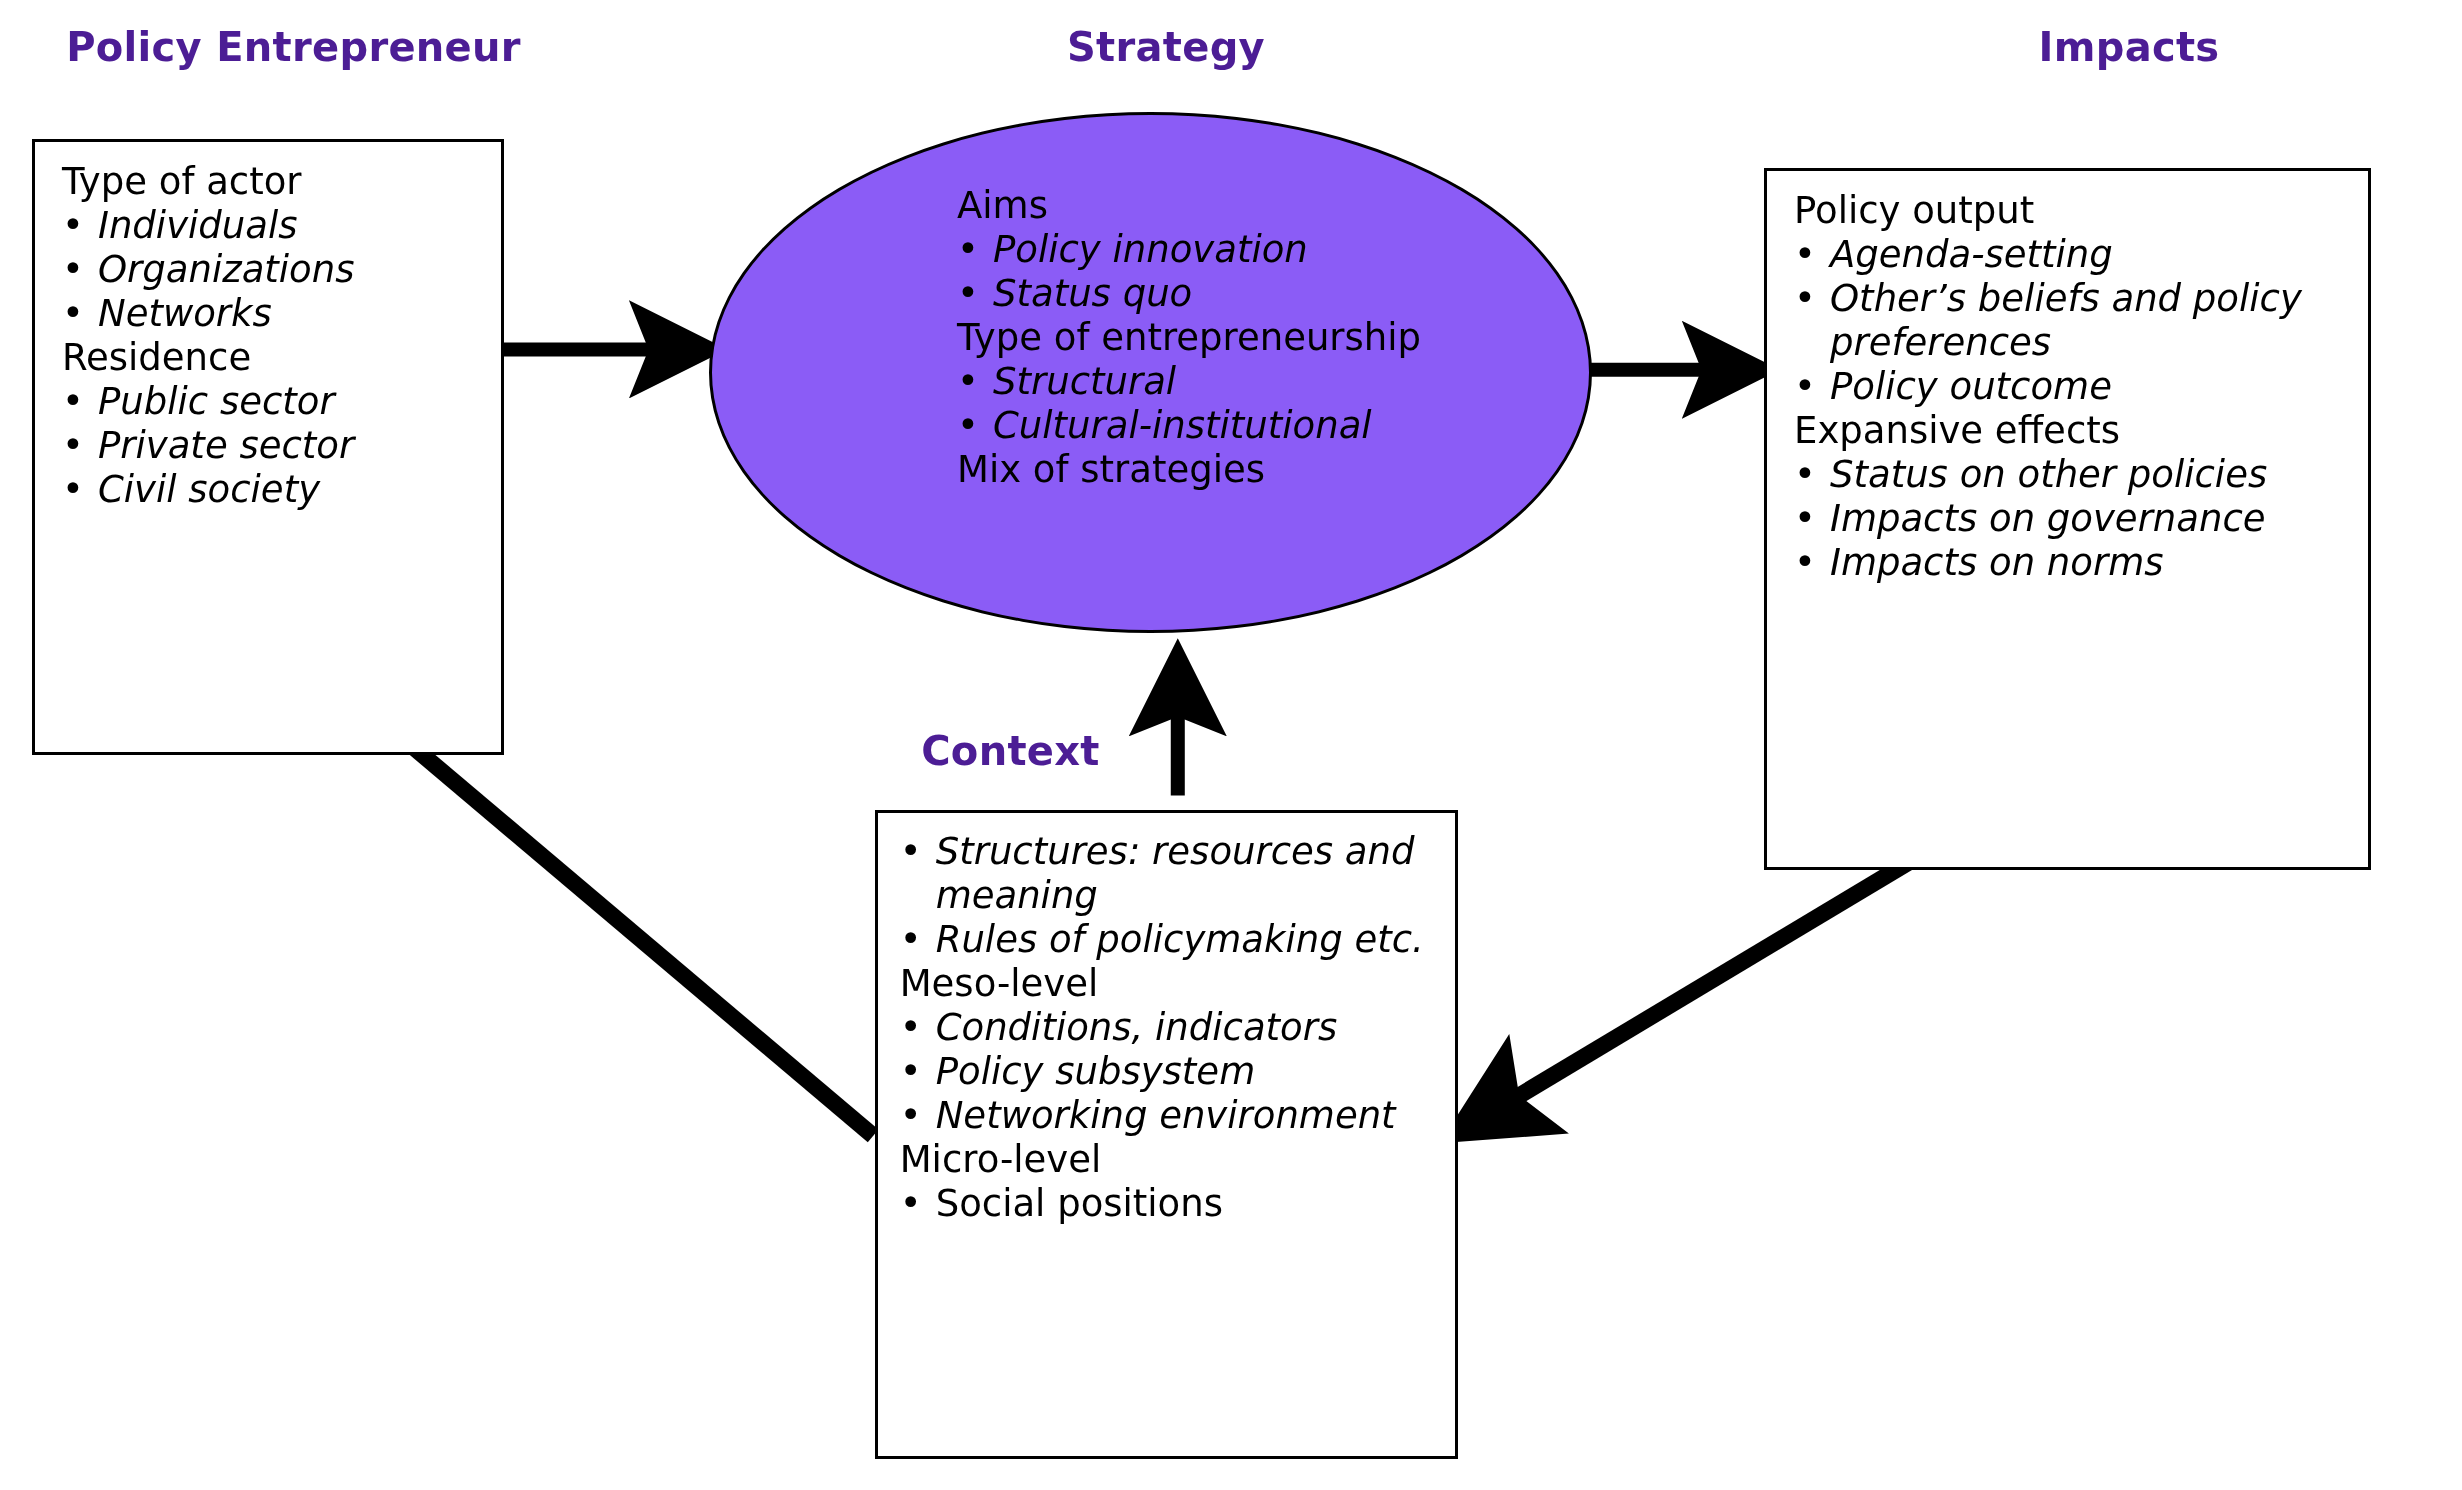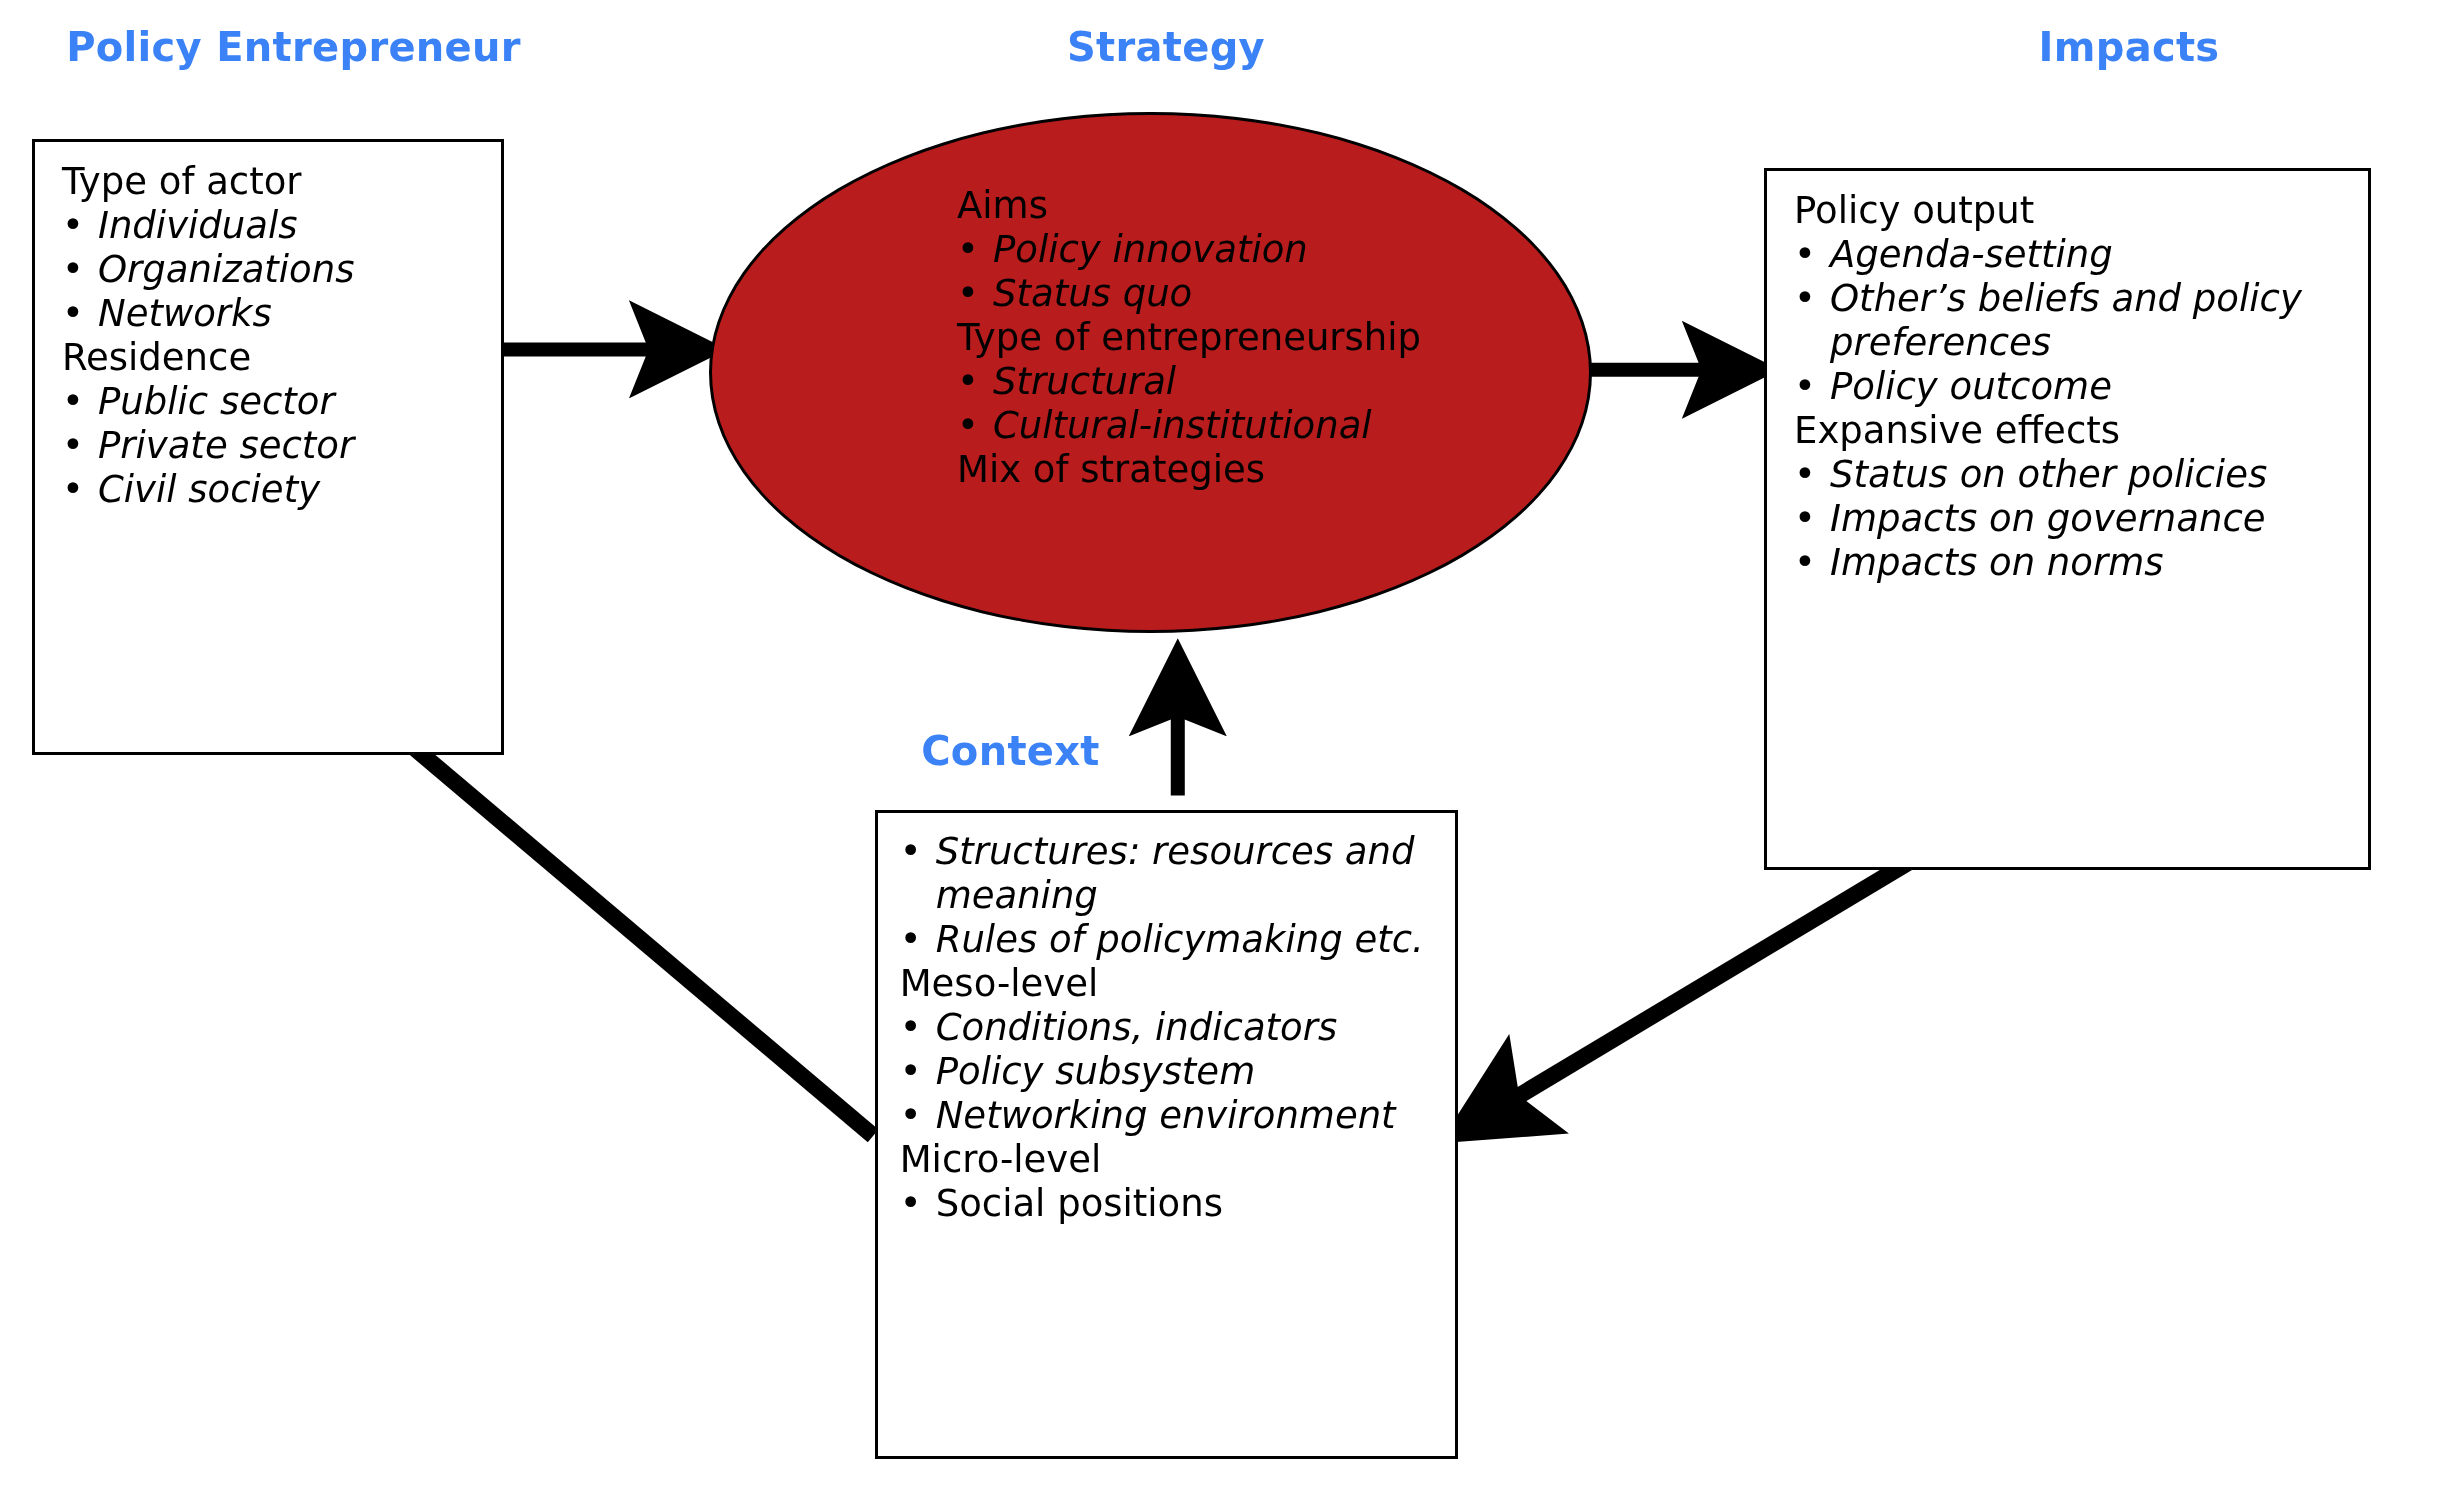--- a/index.html
+++ b/index.html
@@ -13,33 +13,33 @@
     overflow:hidden;
   }
   .section-title{
     position:absolute;
     font-weight:bold;
     font-size:40px;
     line-height:1.05;
     letter-spacing:0.3px;
     white-space:nowrap;
     text-align:center;
-    color:#3b82f6;
+    color:#4c1d95;
   }
   .node-box{
     position:absolute;
     border:3.2px solid #000000;
     background:#ffffff;
     box-sizing:border-box;
   }
   .node-ellipse{
     position:absolute;
     border:3.2px solid #000000;
     border-radius:50%;
-    background:#b91c1c;
+    background:#8b5cf6;
     box-sizing:border-box;
   }
   .content{
     position:absolute;
     left:0; top:0;
     font-size:37px;
     line-height:1.19;
   }
   .hdr{
     font-style:normal;

